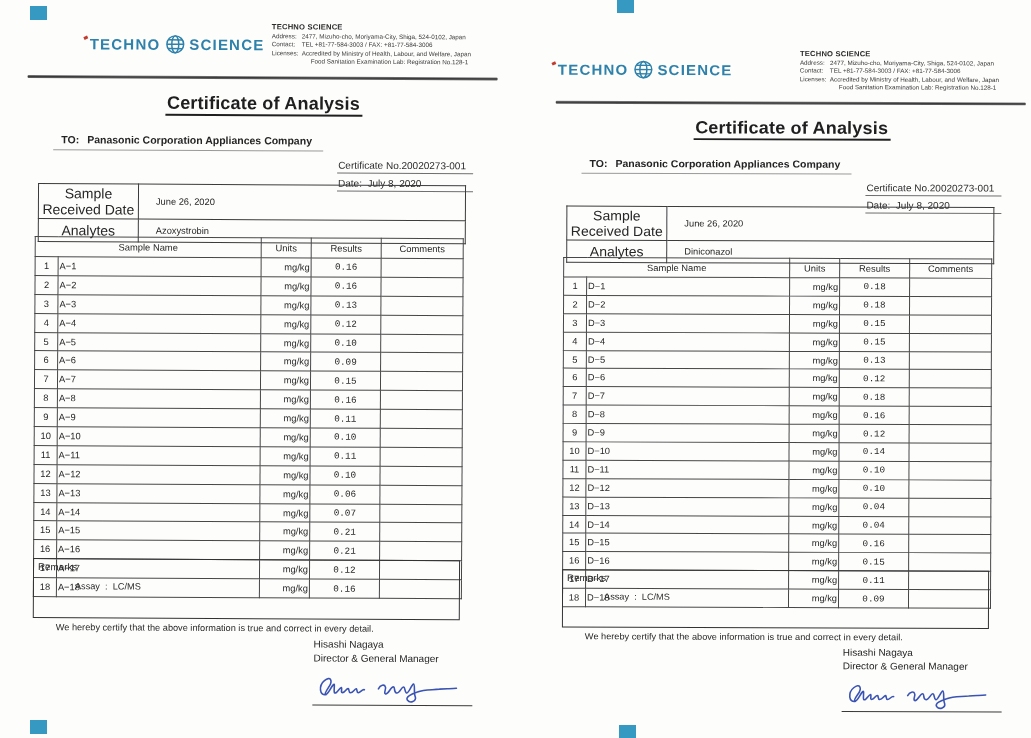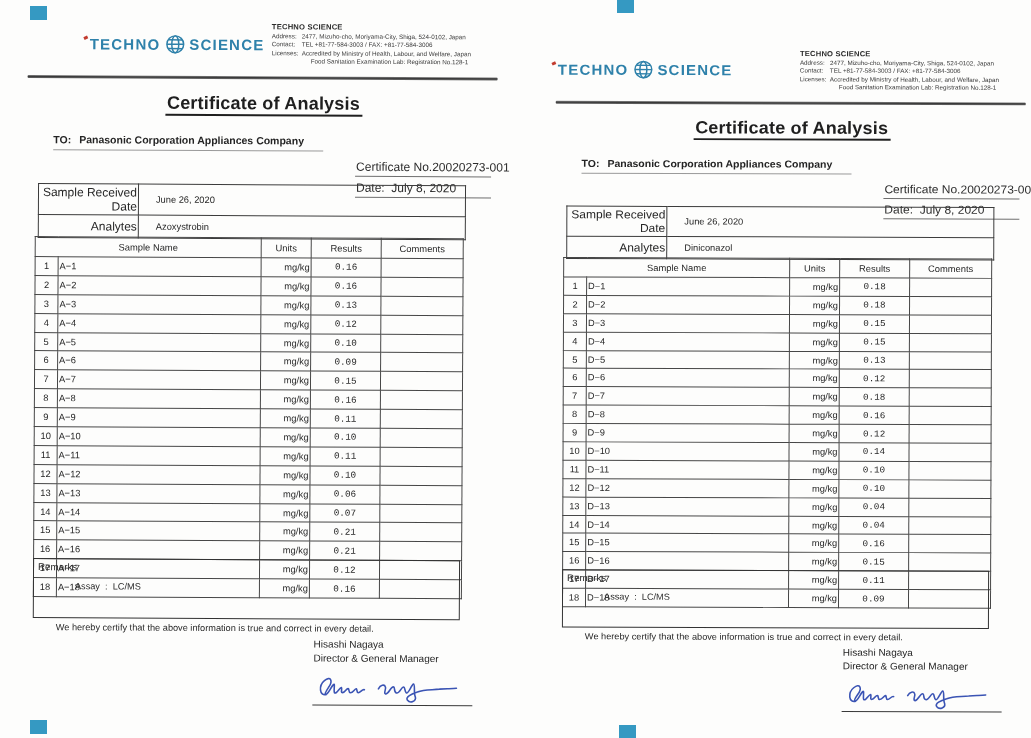--- a/index.html
+++ b/index.html
@@ -28,28 +28,28 @@
 
   .rule{position:absolute;left:0;top:73px;width:470px;height:3px;
         background:linear-gradient(#8a8a8a,#383838 45%,#6a6a6a);border-radius:1px;}
 
   
   .title{position:absolute;left:0;top:90px;width:100%;text-align:center;
          font-size:18px;font-weight:bold;color:#1f1f1f;letter-spacing:.2px;}
   .title span{border-bottom:2px solid #1f1f1f;padding:0 2px 1px 2px;}
   .to-row{position:absolute;left:26px;top:131px;width:270px;border-bottom:1px solid #9a9a9a;
           padding-bottom:4px;font-size:10.5px;font-weight:bold;color:#242424;white-space:pre;}
-  .to-row .to-label{margin-right:8px;}
-  .cert-block{position:absolute;left:328px;top:155px;width:136px;font-size:12px;color:#2c2c2c;}
+  .to-row .to-label{margin-right:8px;margin-left:8px;}
+  .cert-block{position:absolute;left:310px;top:155px;width:136px;font-size:10px;color:#2c2c2c;}
   .cert-line{border-bottom:1px solid #6f6f6f;padding:1px 0 2px 1px;margin-bottom:3px;white-space:pre;}
 
   
   .info-table{position:absolute;left:11px;top:181px;width:428px;border-collapse:collapse;table-layout:fixed;}
   .info-table td{border:1.4px solid #3c3c3c;height:20px;font-size:9.3px;color:#262626;}
-  .info-table .i-label{width:97px;text-align:right;font-size:12px;}
+  .info-table .i-label{width:97px;text-align:center;font-size:14px;}
   .info-table .i-value{padding-left:17px;}
 
   
   .main-table{position:absolute;left:8px;top:234px;width:428px;border-collapse:collapse;table-layout:fixed;}
   .main-table th,.main-table td{border:1px solid #474747;color:#262626;font-weight:normal;overflow:hidden;}
   .main-table{border:1.6px solid #333;}
   .main-table thead th{height:17px;font-size:9.4px;}
   .main-table tbody td{height:15.9px;font-size:9.3px;}
   .col-no{width:23px;}  .col-name{width:203px;} .col-units{width:50px;}
   .col-results{width:70px;} .col-comments{width:82px;}

